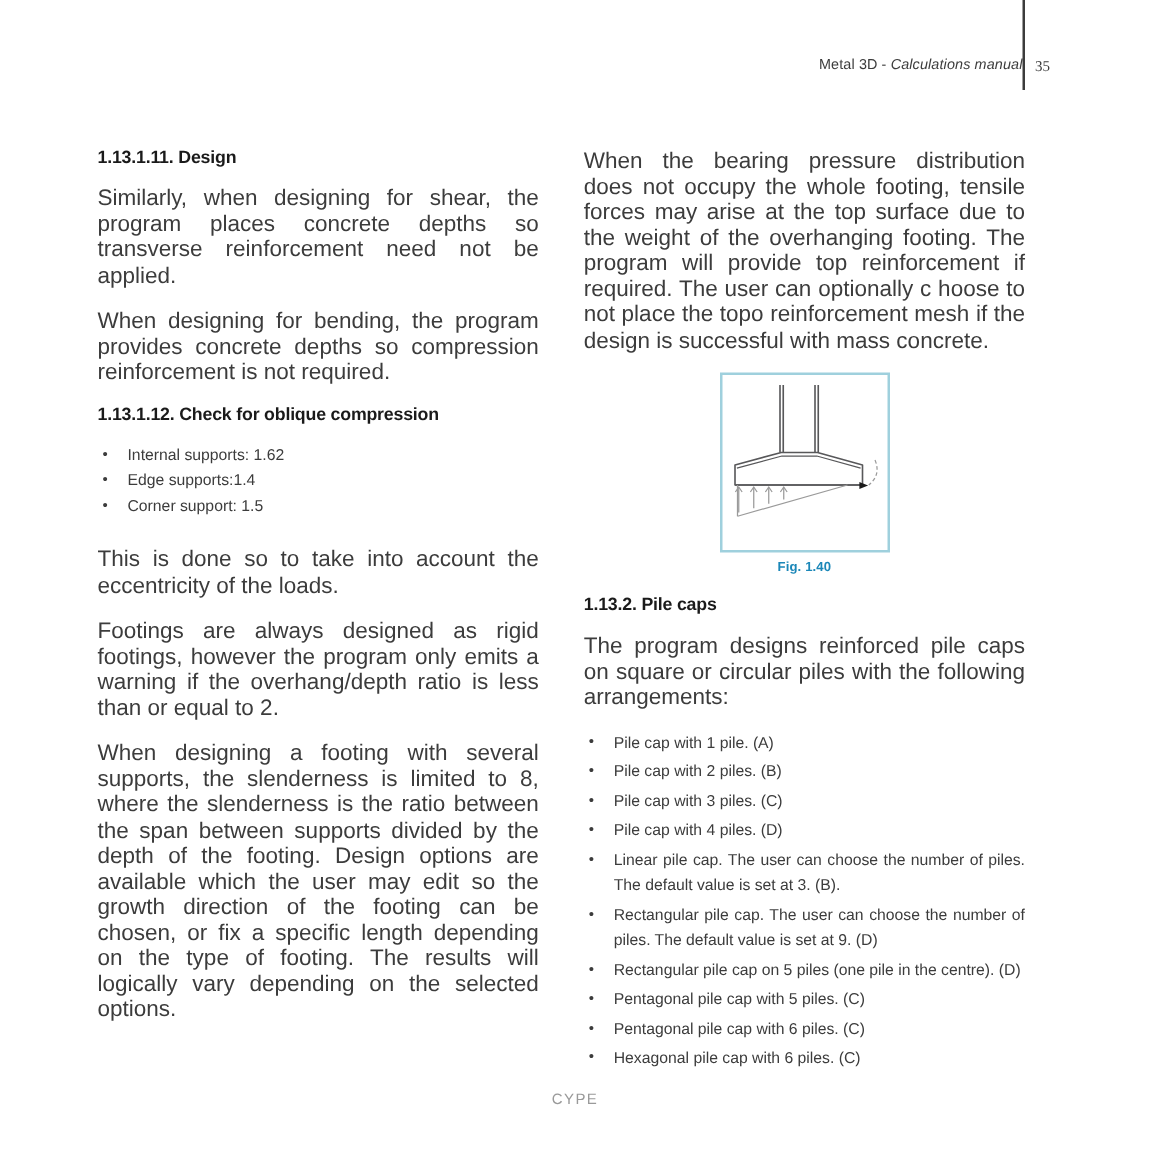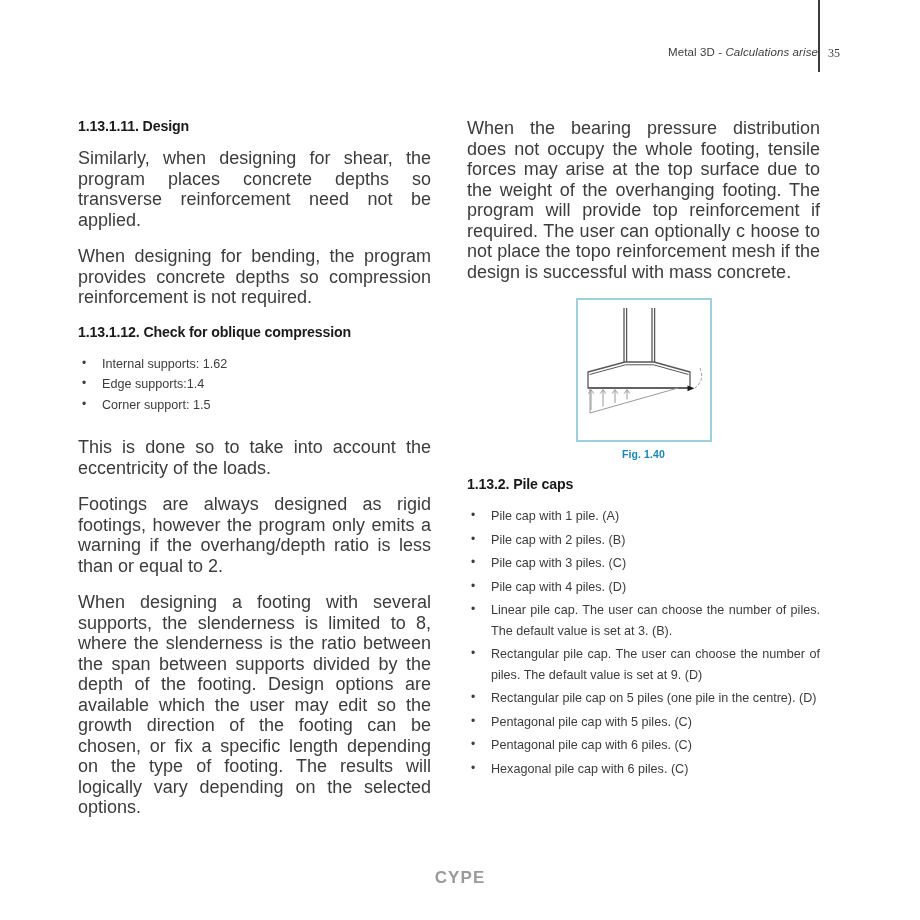--- a/index.html
+++ b/index.html
@@ -140,32 +140,32 @@
 
   
   .footer {
     position: absolute;
     left: 0;
     right: 0;
     bottom: 32px;
     text-align: center;
   }
   .footer-logo {
-    font-size: 17px;
-    font-weight: bold;
+    font-size: 12px;
+    font-weight: normal;
     color: #9a9a9a;
     letter-spacing: 1.1px;
   }
 </style>
 </head>
 <body>
 
 <div class="page-header">
   <div class="header-rule"></div>
-  <div class="header-title"><span>Metal 3D - </span><span class="italic">Calculations arise</span></div>
+  <div class="header-title"><span>Metal 3D - </span><span class="italic">Calculations manual</span></div>
   <div class="header-pageno">35</div>
 </div>
 
 <div class="columns">
 
   <div class="col col-left">
 
     <h3 class="heading">1.13.1.11. Design</h3>
     <p class="para">Similarly, when designing for shear, the program places concrete depths so transverse reinforcement need not be applied.</p>
     <p class="para">When designing for bending, the program provides concrete depths so compression reinforcement is not required.</p>
@@ -222,20 +222,21 @@
           <path d="M 122 68 Q 127 80 117 88" fill="none" stroke="#9a9a9a" stroke-width="1.0" stroke-dasharray="3,2"></path>
           <polygon points="109.5,85.5 116.5,88.3 109.5,91.2" fill="#1a1a1a"></polygon>
         </svg>
       </div>
       <div class="figure-caption">Fig. 1.40</div>
     </div>
 
     <div class="spacer-16"></div>
 
     <h3 class="heading">1.13.2. Pile caps</h3>
+    <p class="para">The program designs reinforced pile caps on square or circular piles with the following arrangements:</p>
 
     <ul class="bullets wide">
       <li>Pile cap with 1 pile. (A)</li>
       <li>Pile cap with 2 piles. (B)</li>
       <li>Pile cap with 3 piles. (C)</li>
       <li>Pile cap with 4 piles. (D)</li>
       <li>Linear pile cap. The user can choose the number of piles. The default value is set at 3. (B).</li>
       <li>Rectangular pile cap. The user can choose the number of piles. The default value is set at 9. (D)</li>
       <li>Rectangular pile cap on 5 piles (one pile in the centre). (D)</li>
       <li>Pentagonal pile cap with 5 piles. (C)</li>

